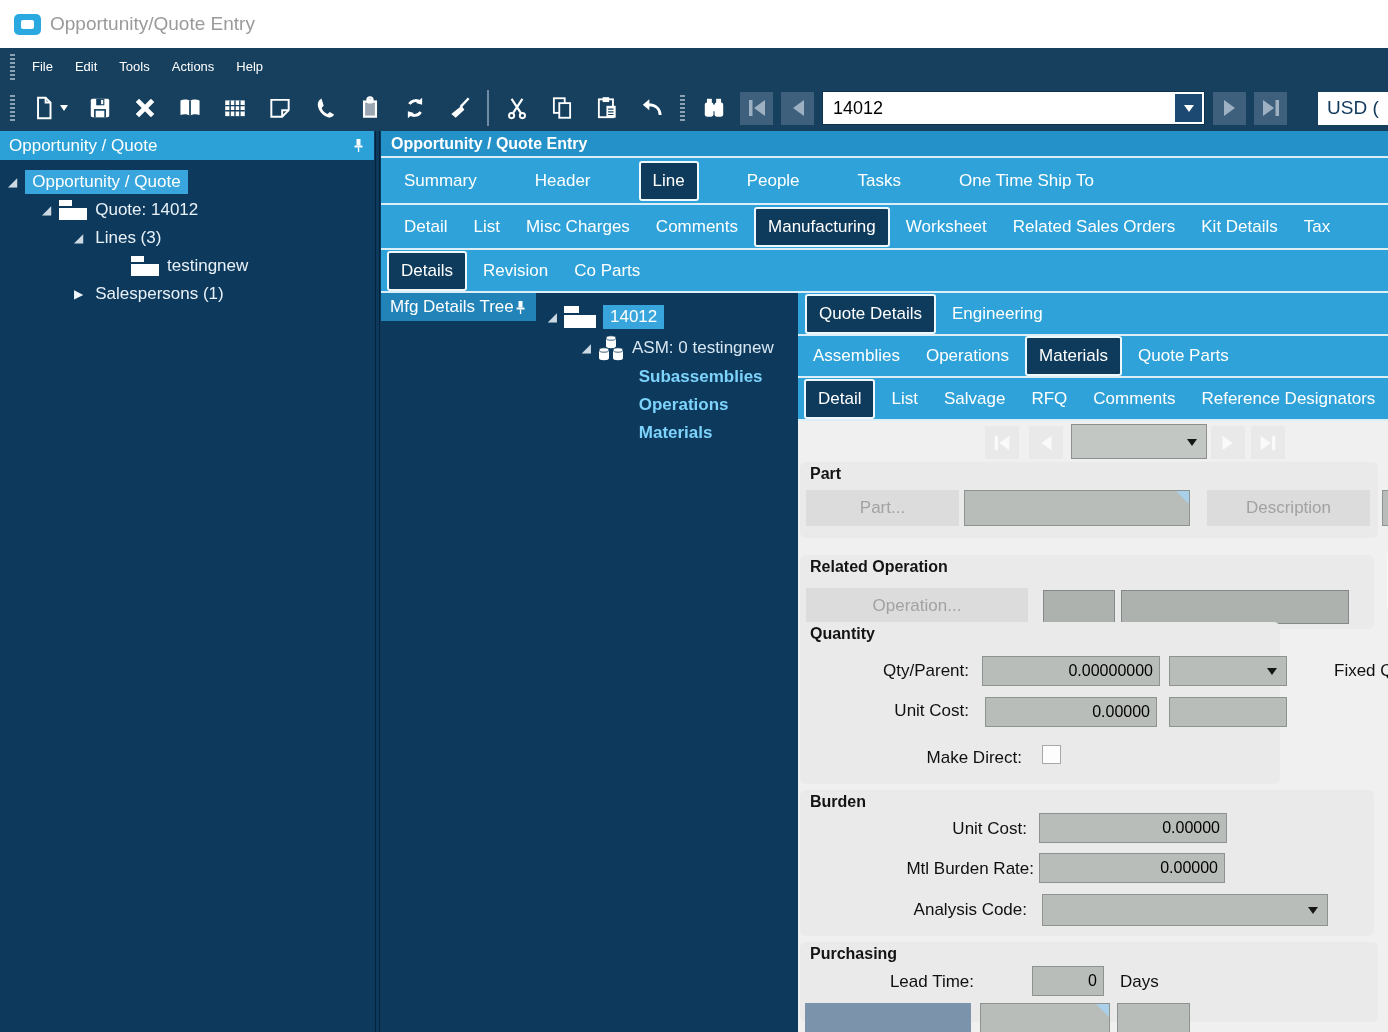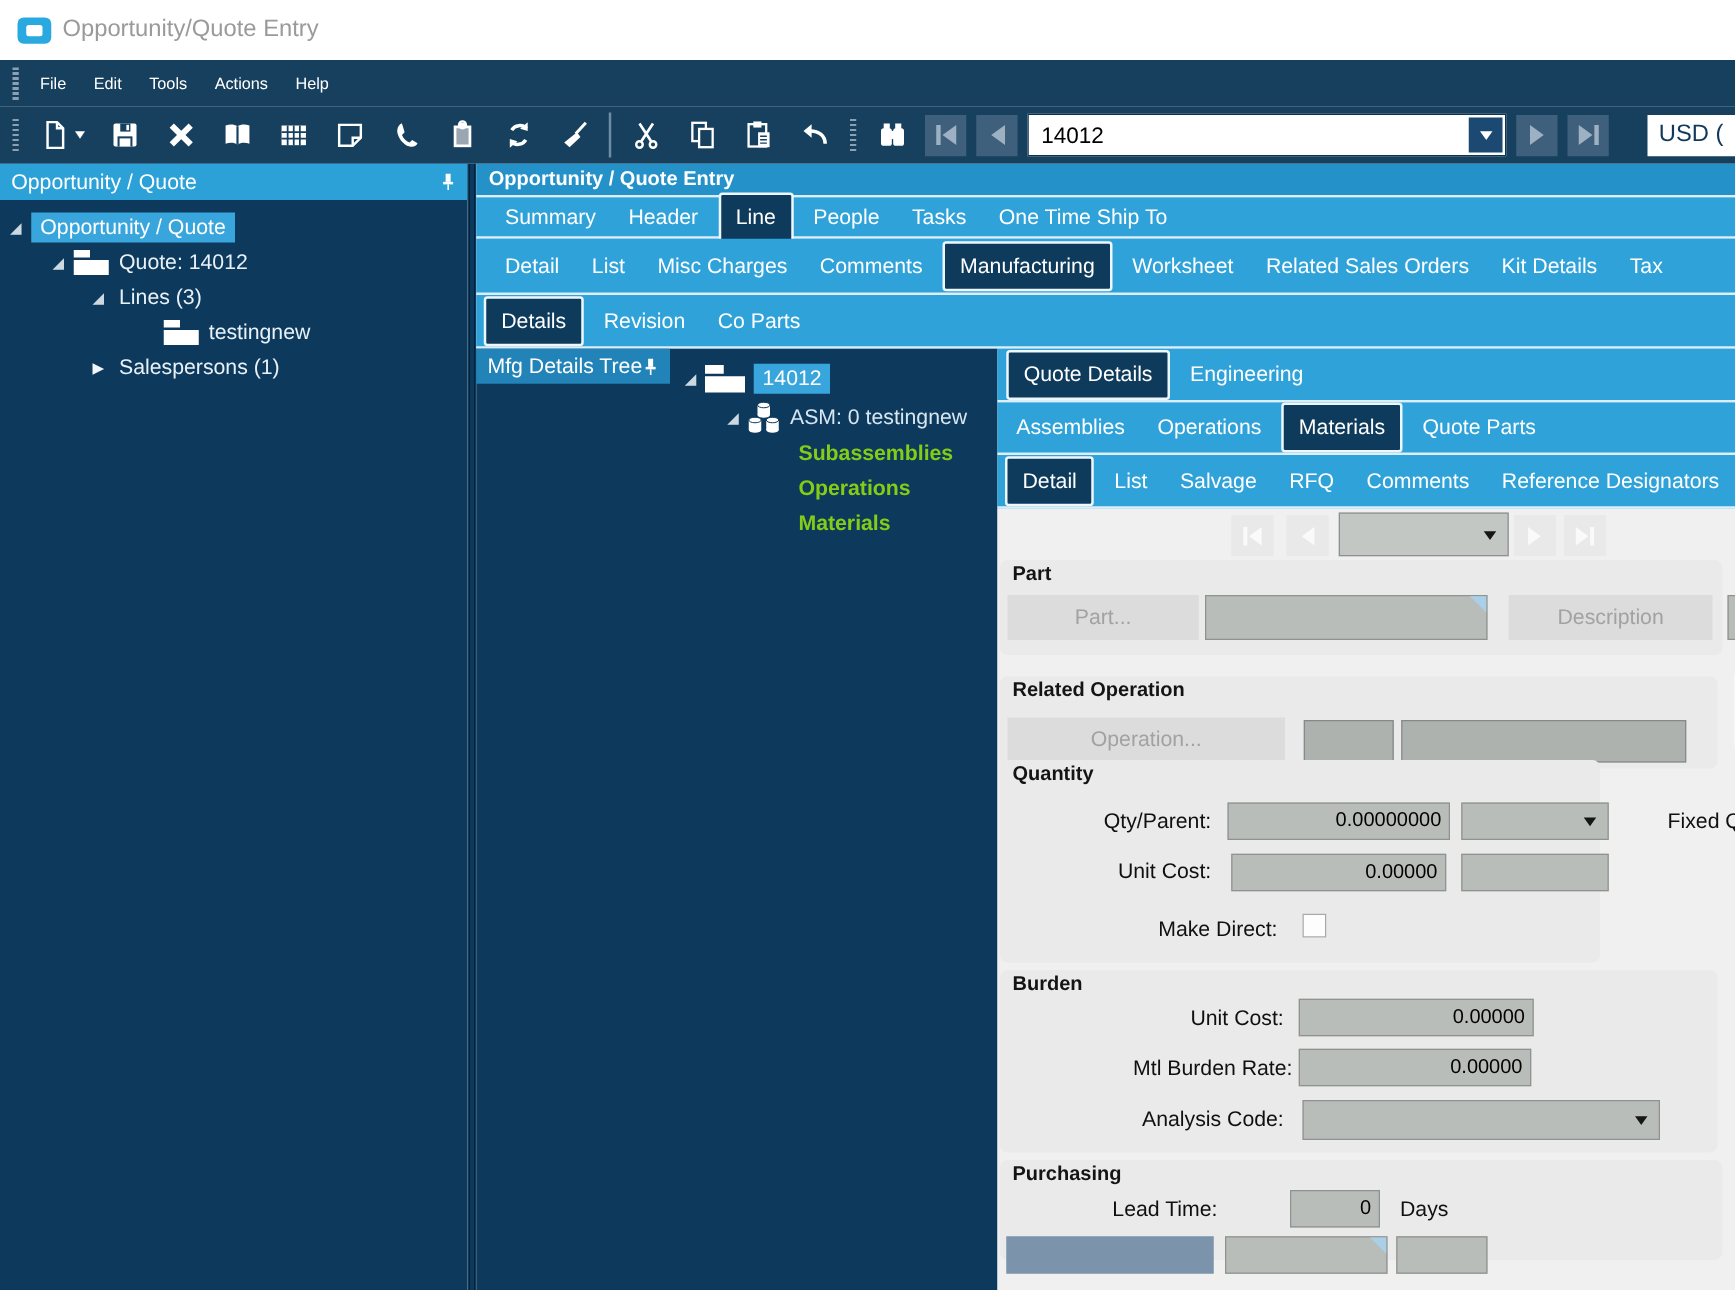--- a/index.html
+++ b/index.html
@@ -34,29 +34,29 @@
   .workspace { height:901px; display:flex; }
 
   .left-panel { width:374px; background:#0d3a5c; display:flex; flex-direction:column; flex:0 0 auto; }
   .panel-head { height:29px; background:#2ba1d7; color:#fff; font-size:17px; display:flex; align-items:center; padding:0 9px; flex:0 0 auto; }
   .panel-head .pin { margin-left:auto; }
   .tree { padding-top:8px; color:#e9f1f8; font-size:17px; flex:1; }
   .trow { height:28px; display:flex; align-items:center; white-space:nowrap; }
   .twisty-open { font-size:12px; color:#ccd8e2; }
   .twisty-closed { font-size:12px; color:#f2f6fa; }
   .sel { background:#38a6dc; color:#fff; padding:2px 7px; }
-  .bold-item { font-weight:bold; color:#84cc16; }
+  .bold-item { font-weight:bold; color:#7dd3fc; }
 
   .vsplit { width:7px; flex:0 0 auto;
             background:linear-gradient(to right,#0d3a5c 0 1px,#04223a 1px 2px,#0d3a5c 2px 5px,#04223a 5px 6px,#0d3a5c 6px 7px); }
 
   .main { flex:1; display:flex; flex-direction:column; min-width:0; }
   .main-title { height:27px; background:#2492c8; border-bottom:2px solid #dceef8; color:#fff; font-size:16px; font-weight:bold; display:flex; align-items:center; padding:0 10px; flex:0 0 auto; }
   .tabrow { background:#2fa3d9; border-bottom:2px solid #dceef8; display:flex; align-items:center; padding-left:10px; flex:0 0 auto; }
-  .tabrow.r1 { height:33px; } .tabrow.r2 { height:45px; } .tabrow.r3 { height:43px; }
+  .tabrow.r1 { height:47px;gap:32px; } .tabrow.r2 { height:45px; } .tabrow.r3 { height:43px; }
   .tabrow.ra { height:43px; padding-left:4px; } .tabrow.rb { height:42px; padding-left:2px; } .tabrow.rc { height:43px; padding-left:3px; }
   .tab { color:#fff; font-size:17px; padding:0 13px; white-space:nowrap; }
   .tab.active { background:#0e3a5c; border:2px solid #eef7fc; border-radius:3px; padding:8px 12px; margin:0 3px; }
 
   .content { flex:1; display:flex; min-height:0; }
   .mfg { width:411px; background:#0d3a5c; display:flex; flex:0 0 auto; }
   .mfg-head { height:28px; background:#2183b7; color:#fff; font-size:17px; display:flex; align-items:center; padding:0 9px; flex:0 0 auto; }
   .mfg-head .pin { margin-left:auto; }
   .csplit { width:6px; background:#0d3a5c; flex:0 0 auto; }
 

